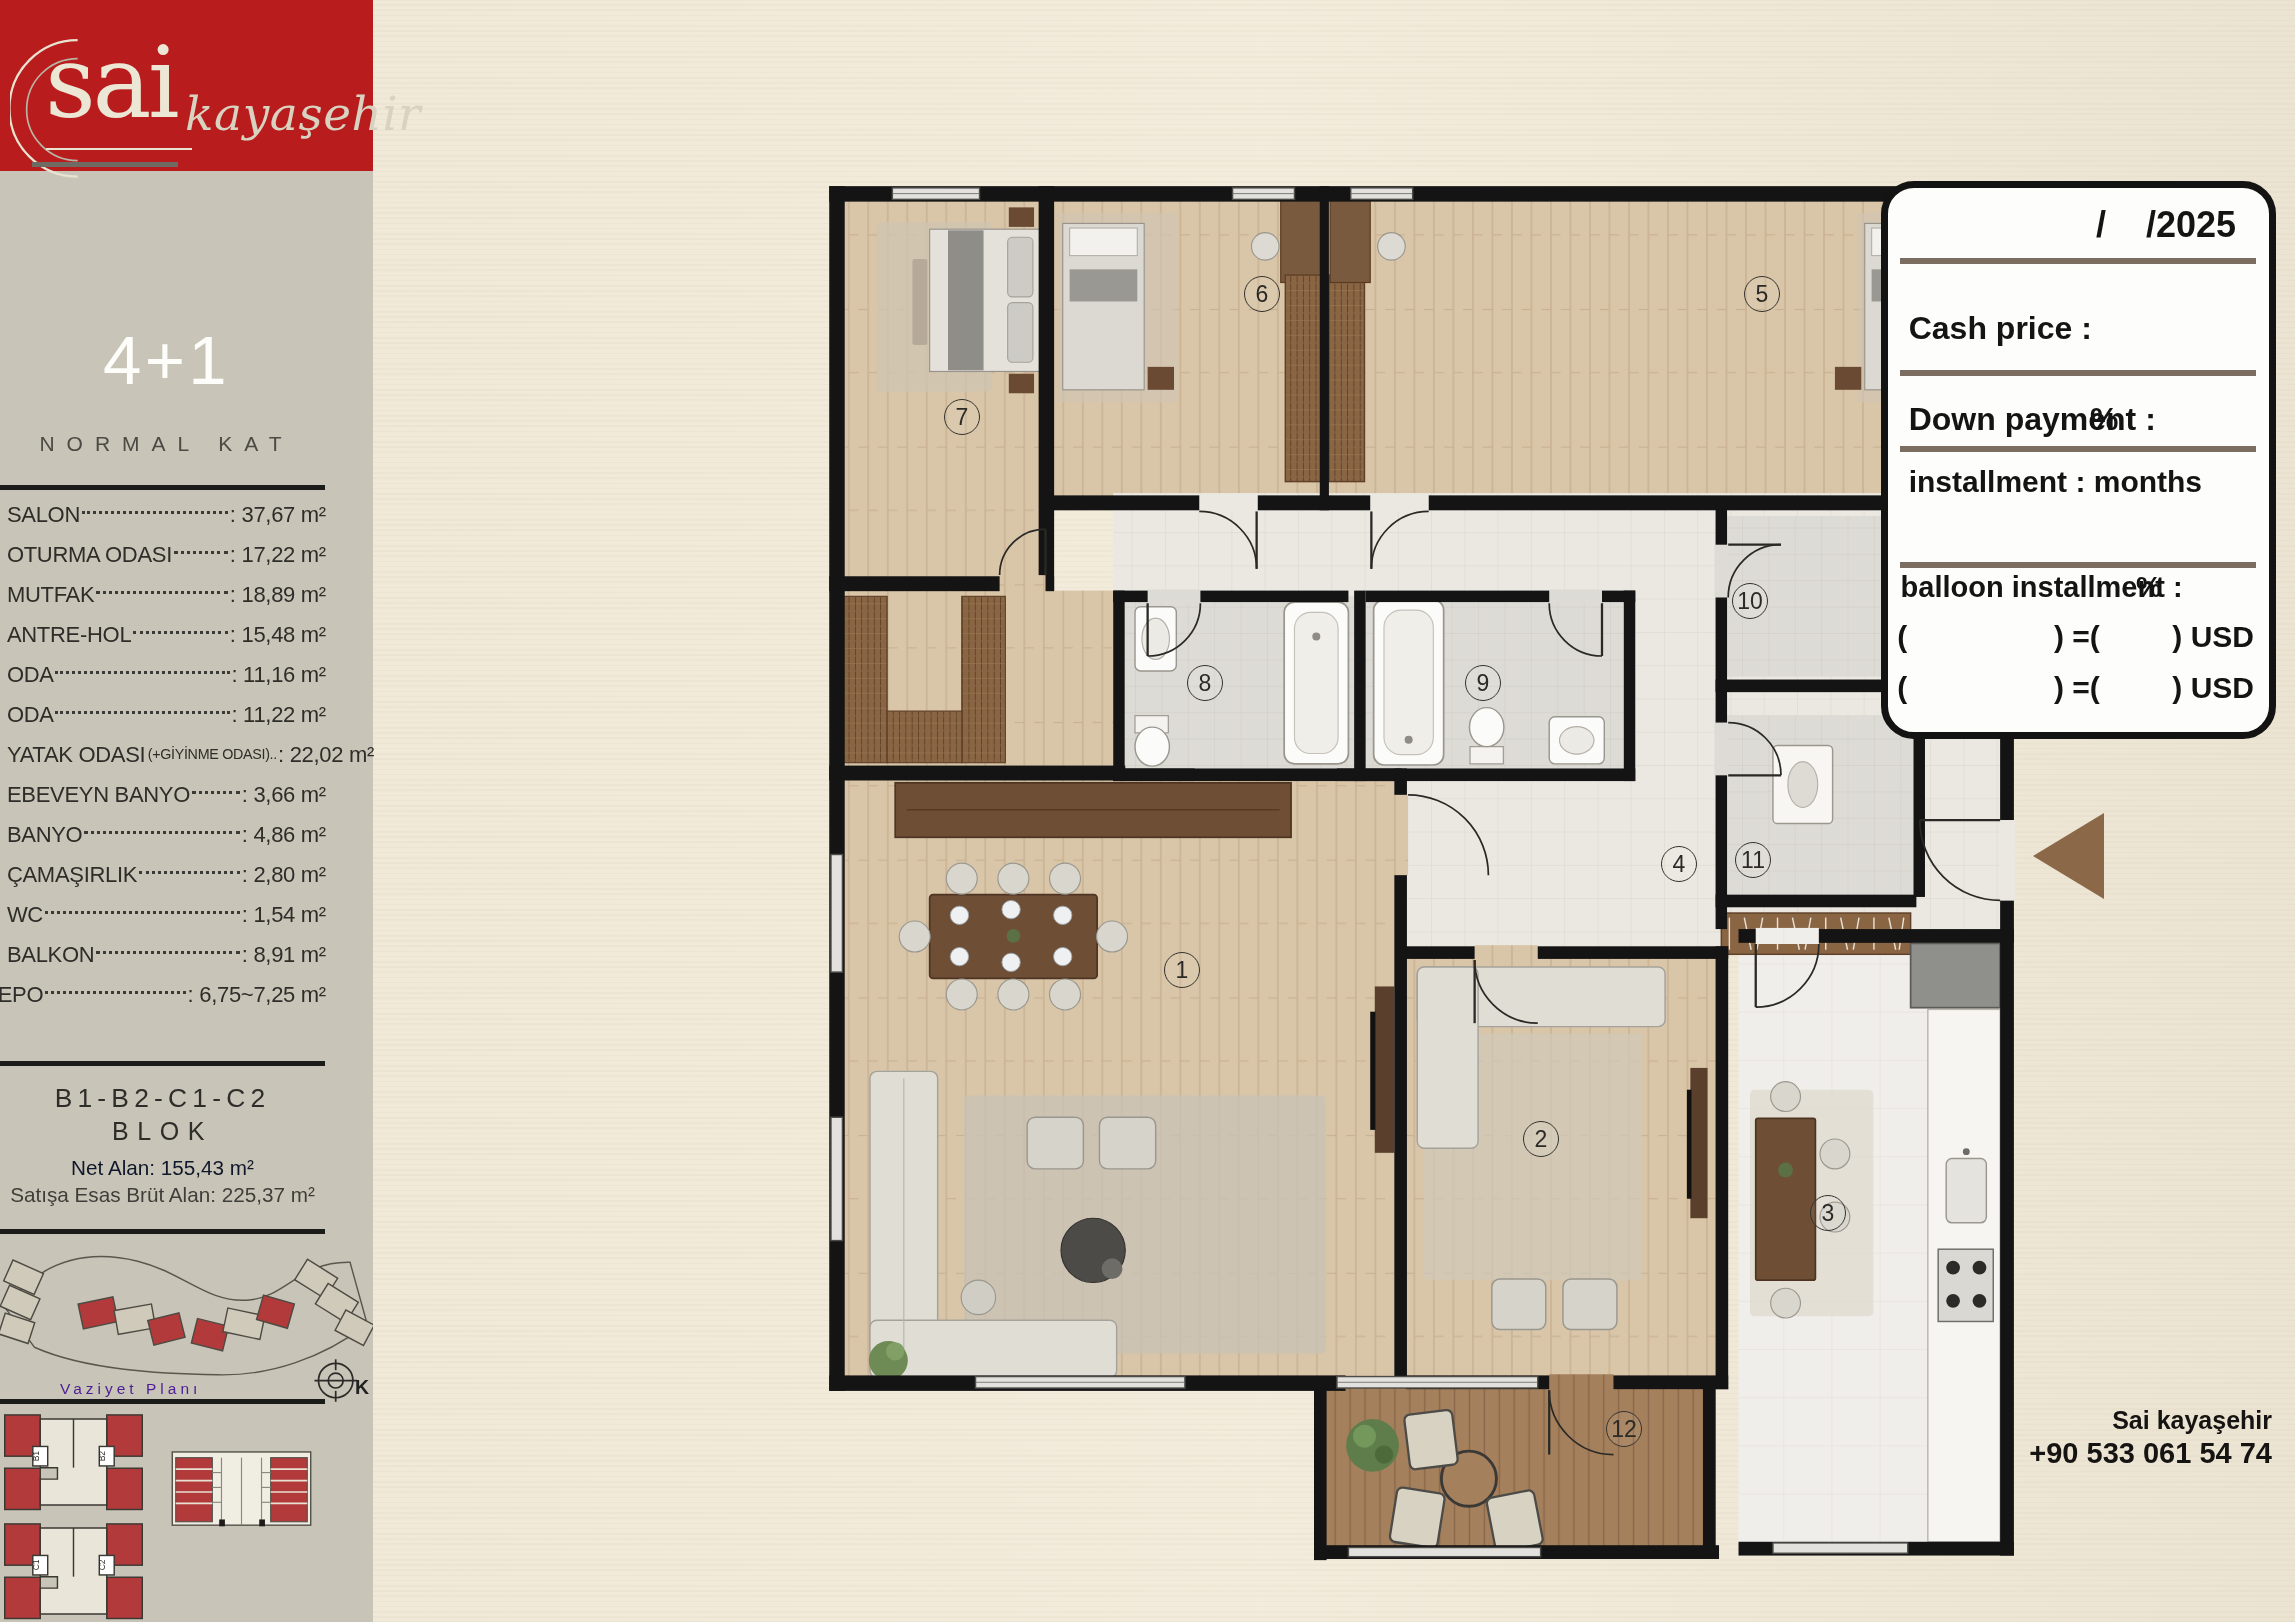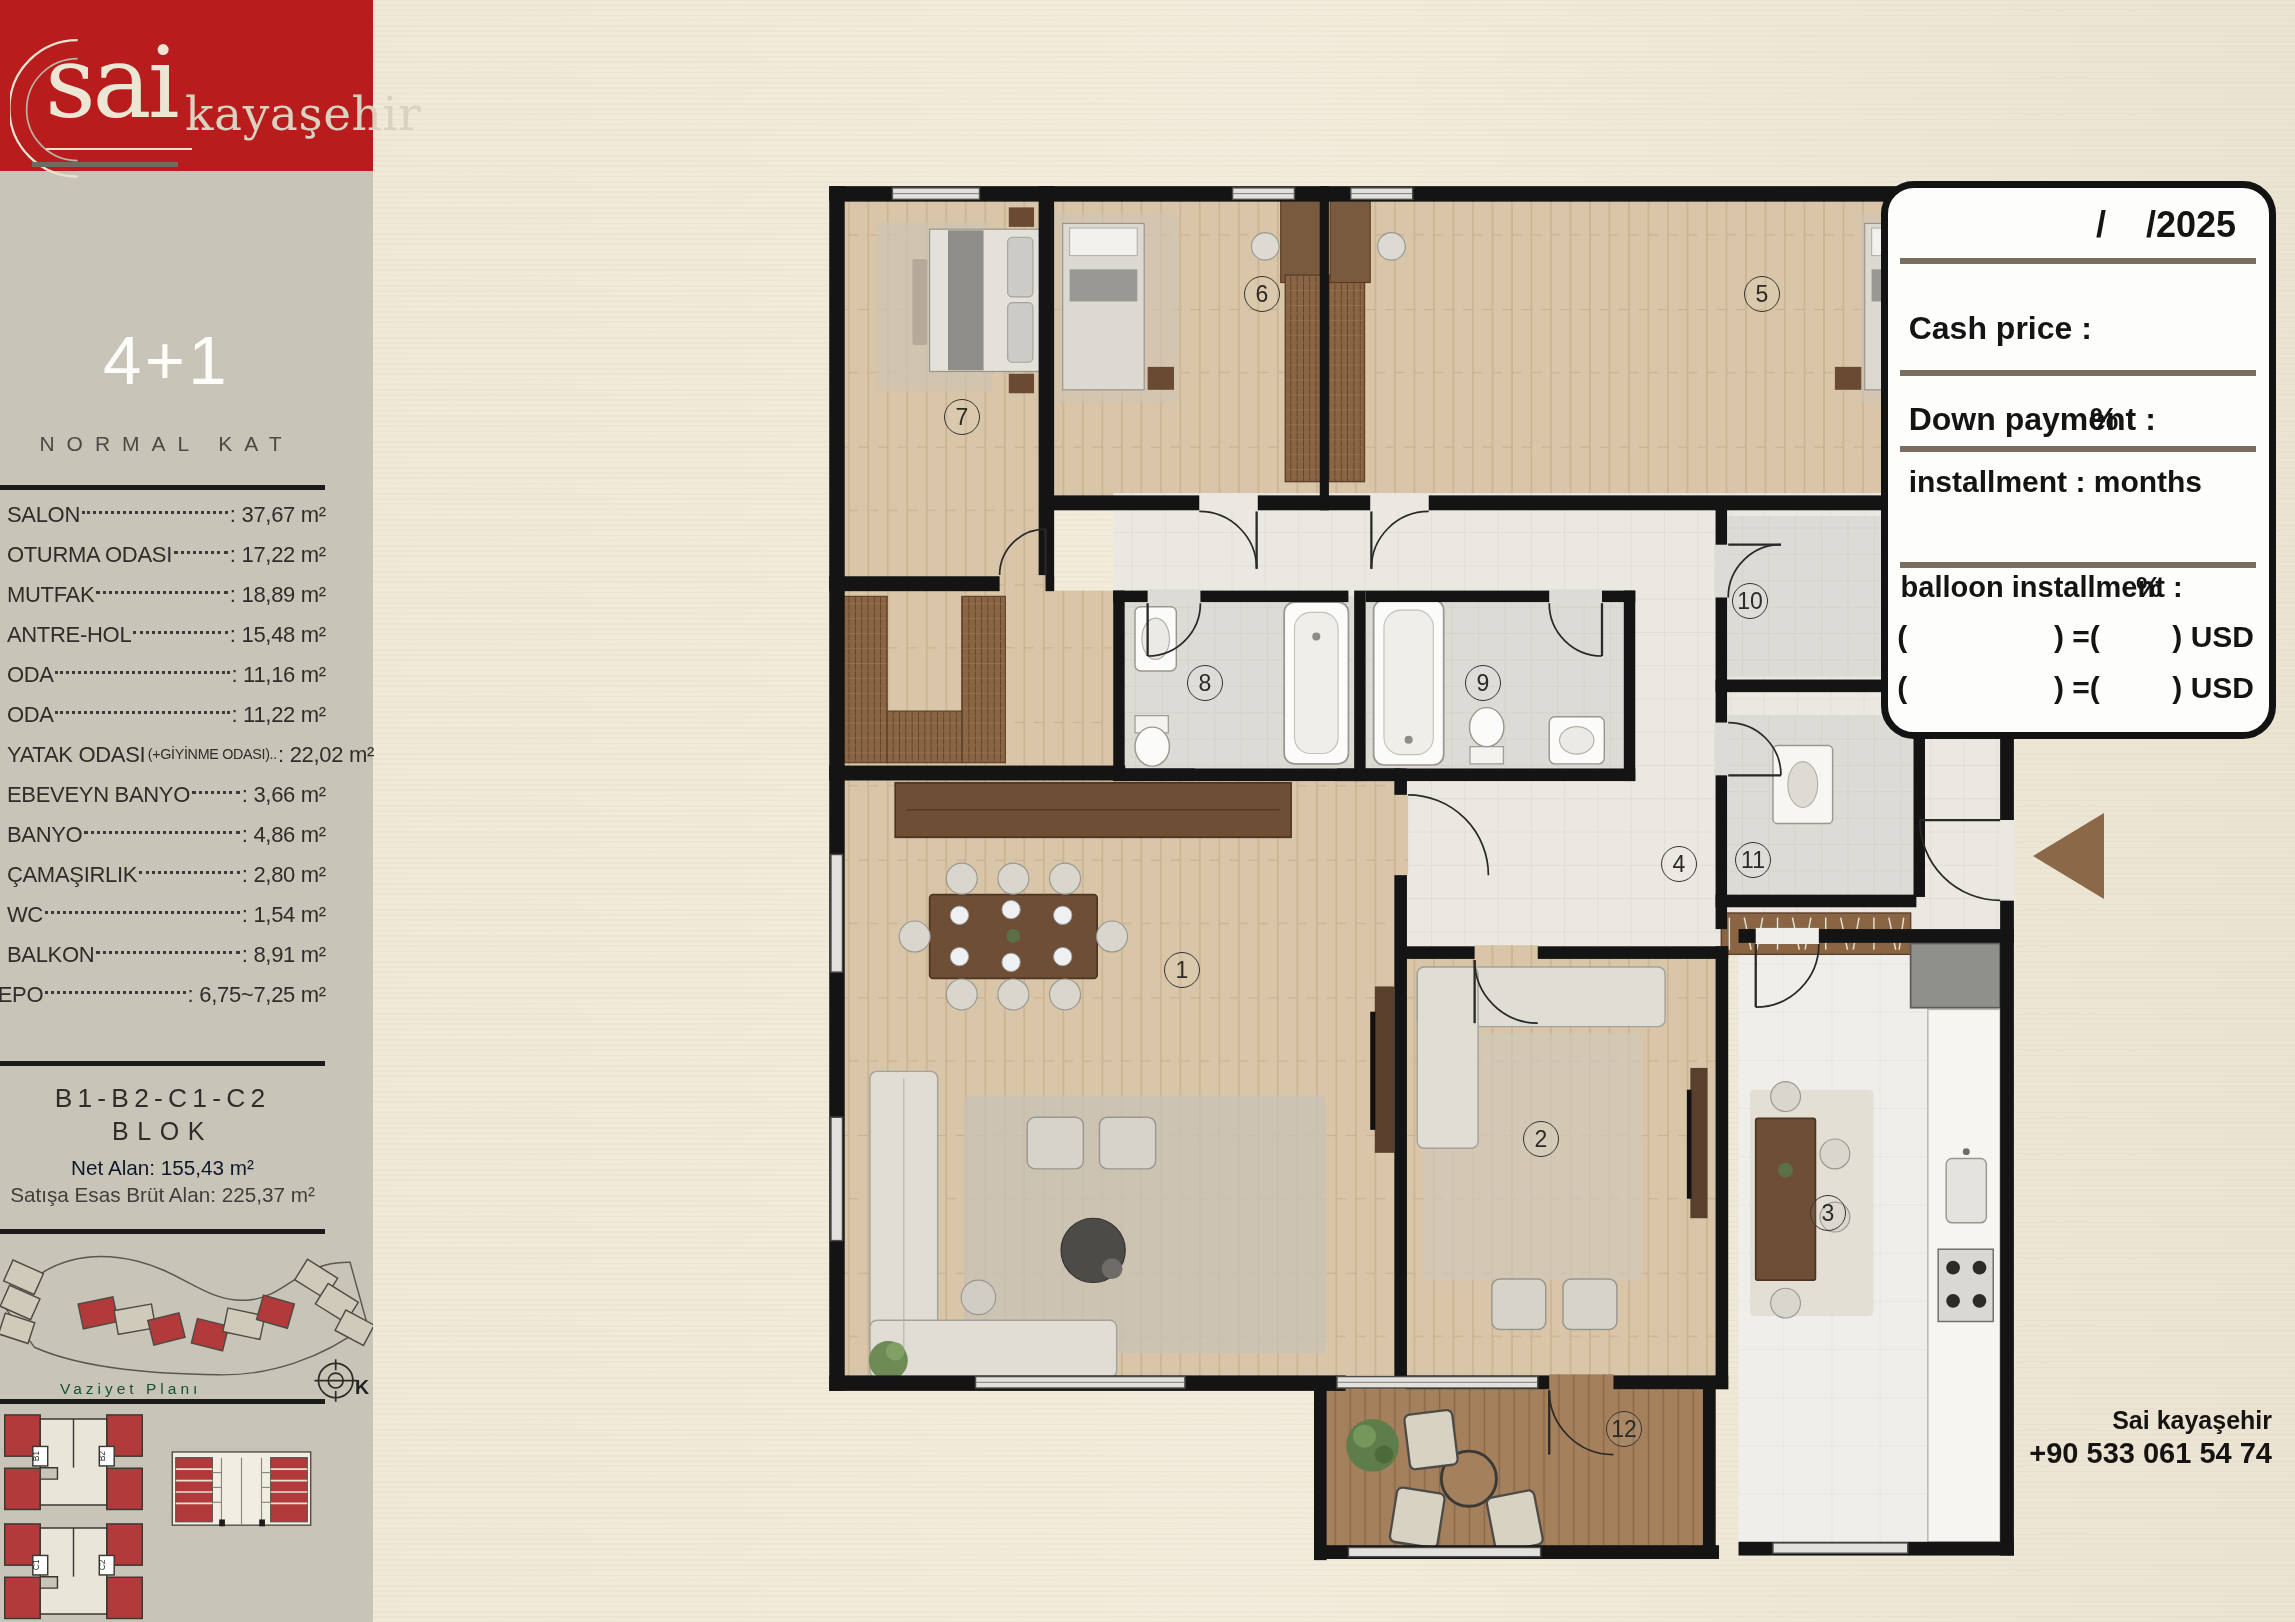--- a/index.html
+++ b/index.html
@@ -10,39 +10,39 @@
   }
   .bg-texture{position:absolute;inset:0;
     background:
       repeating-linear-gradient(0deg,rgba(160,140,110,.05) 0 1.7px,rgba(0,0,0,0) 1.7px 5.2px),
       linear-gradient(90deg,#efe8d6 0%,#f3ecdc 55%,#ece4d2 100%);
   }
   
   #sidebar{position:absolute;left:0;top:0;width:373px;height:1623px;background:#c8c4b7;}
   #logo-box{position:absolute;left:0;top:0;width:373px;height:171px;background:#b91c1c;}
   .logo-main{position:absolute;left:45px;top:33px;font-family:"DejaVu Serif",serif;font-size:99px;color:#ece6d4;letter-spacing:-3.4px;line-height:1;}
-  .logo-sub{position:absolute;left:185px;top:86px;font-family:"DejaVu Serif",serif;font-size:47px;font-weight:300;color:#d8d2c1;letter-spacing:0.6px;}
+  .logo-sub{position:absolute;left:185px;top:86px;font-family:"DejaVu Serif",serif;font-size:47px;font-weight:300;color:#d8d2c1;letter-spacing:0.6px;font-style:italic;}
   .logo-arc{position:absolute;left:10.3px;top:23px;}
   .logo-underline1{position:absolute;left:46px;top:148px;width:146px;height:2.3px;background:#e8e2d1;}
   .logo-underline2{position:absolute;left:32px;top:162px;width:146px;height:5.2px;background:#6f6b63;}
   .unit-type{position:absolute;left:0;top:321px;width:333px;text-align:center;font-size:69px;font-weight:300;color:#fdfdfa;letter-spacing:3.4px;}
   .floor-label{position:absolute;left:0;top:432px;width:333px;text-align:center;font-size:21px;color:#4c4a45;letter-spacing:12px;}
   .sb-divider{position:absolute;left:0;width:325px;height:5.2px;background:#1b1b19;}
   #room-list{position:absolute;left:6.9px;top:495px;width:319px;}
   .room-row{display:flex;align-items:center;height:40px;font-size:22px;color:#2e2d29;letter-spacing:-0.3px;}
   .room-row .lbl{white-space:nowrap;}
   .room-row .sub{white-space:nowrap;font-size:14.3px;padding:0 1.1px 1.1px 2.3px;}
   .room-row .dots{flex:1;border-bottom:3.4px dotted #3a3a36;margin:0 1.7px 5.7px 1.7px;min-width:6.9px;}
   .room-row .val{white-space:nowrap;}
   .row-depo{margin-left:-9.2px;}
   .blk-line1{position:absolute;left:0;top:1083px;width:325px;text-align:center;font-size:26.4px;color:#2e2d2a;letter-spacing:5.2px;}
   .blk-line2{position:absolute;left:0;top:1117px;width:325px;text-align:center;font-size:25px;color:#2e2d2a;letter-spacing:8.6px;}
   .blk-net{position:absolute;left:0;top:1156px;width:325px;text-align:center;font-size:20.7px;color:#0f172a;}
   .blk-gross{position:absolute;left:0;top:1183px;width:325px;text-align:center;font-size:20.7px;color:#403e3a;}
-  .siteplan-label{position:absolute;left:60px;top:1380px;font-size:15.5px;color:#14532d;letter-spacing:4px;}
+  .siteplan-label{position:absolute;left:60px;top:1380px;font-size:15.5px;color:#4c1d95;letter-spacing:4px;}
   .compass-k{position:absolute;left:355px;top:1376px;font-size:19.5px;font-weight:bold;color:#222;}
   
   #plan{position:absolute;left:829px;top:146px;width:1188px;height:1417px;}
   .room-num{position:absolute;width:34px;height:34px;border:1.7px solid #35332f;border-radius:50%;
     display:flex;align-items:center;justify-content:center;font-size:23px;color:#2b2a27;
     transform:translate(-50%,-50%);background:rgba(255,255,255,0.06);}
   
   #entry-arrow{position:absolute;left:2033px;top:813px;width:0;height:0;
     border-top:43px solid transparent;border-bottom:43px solid transparent;border-right:71px solid #8a6848;}
   

